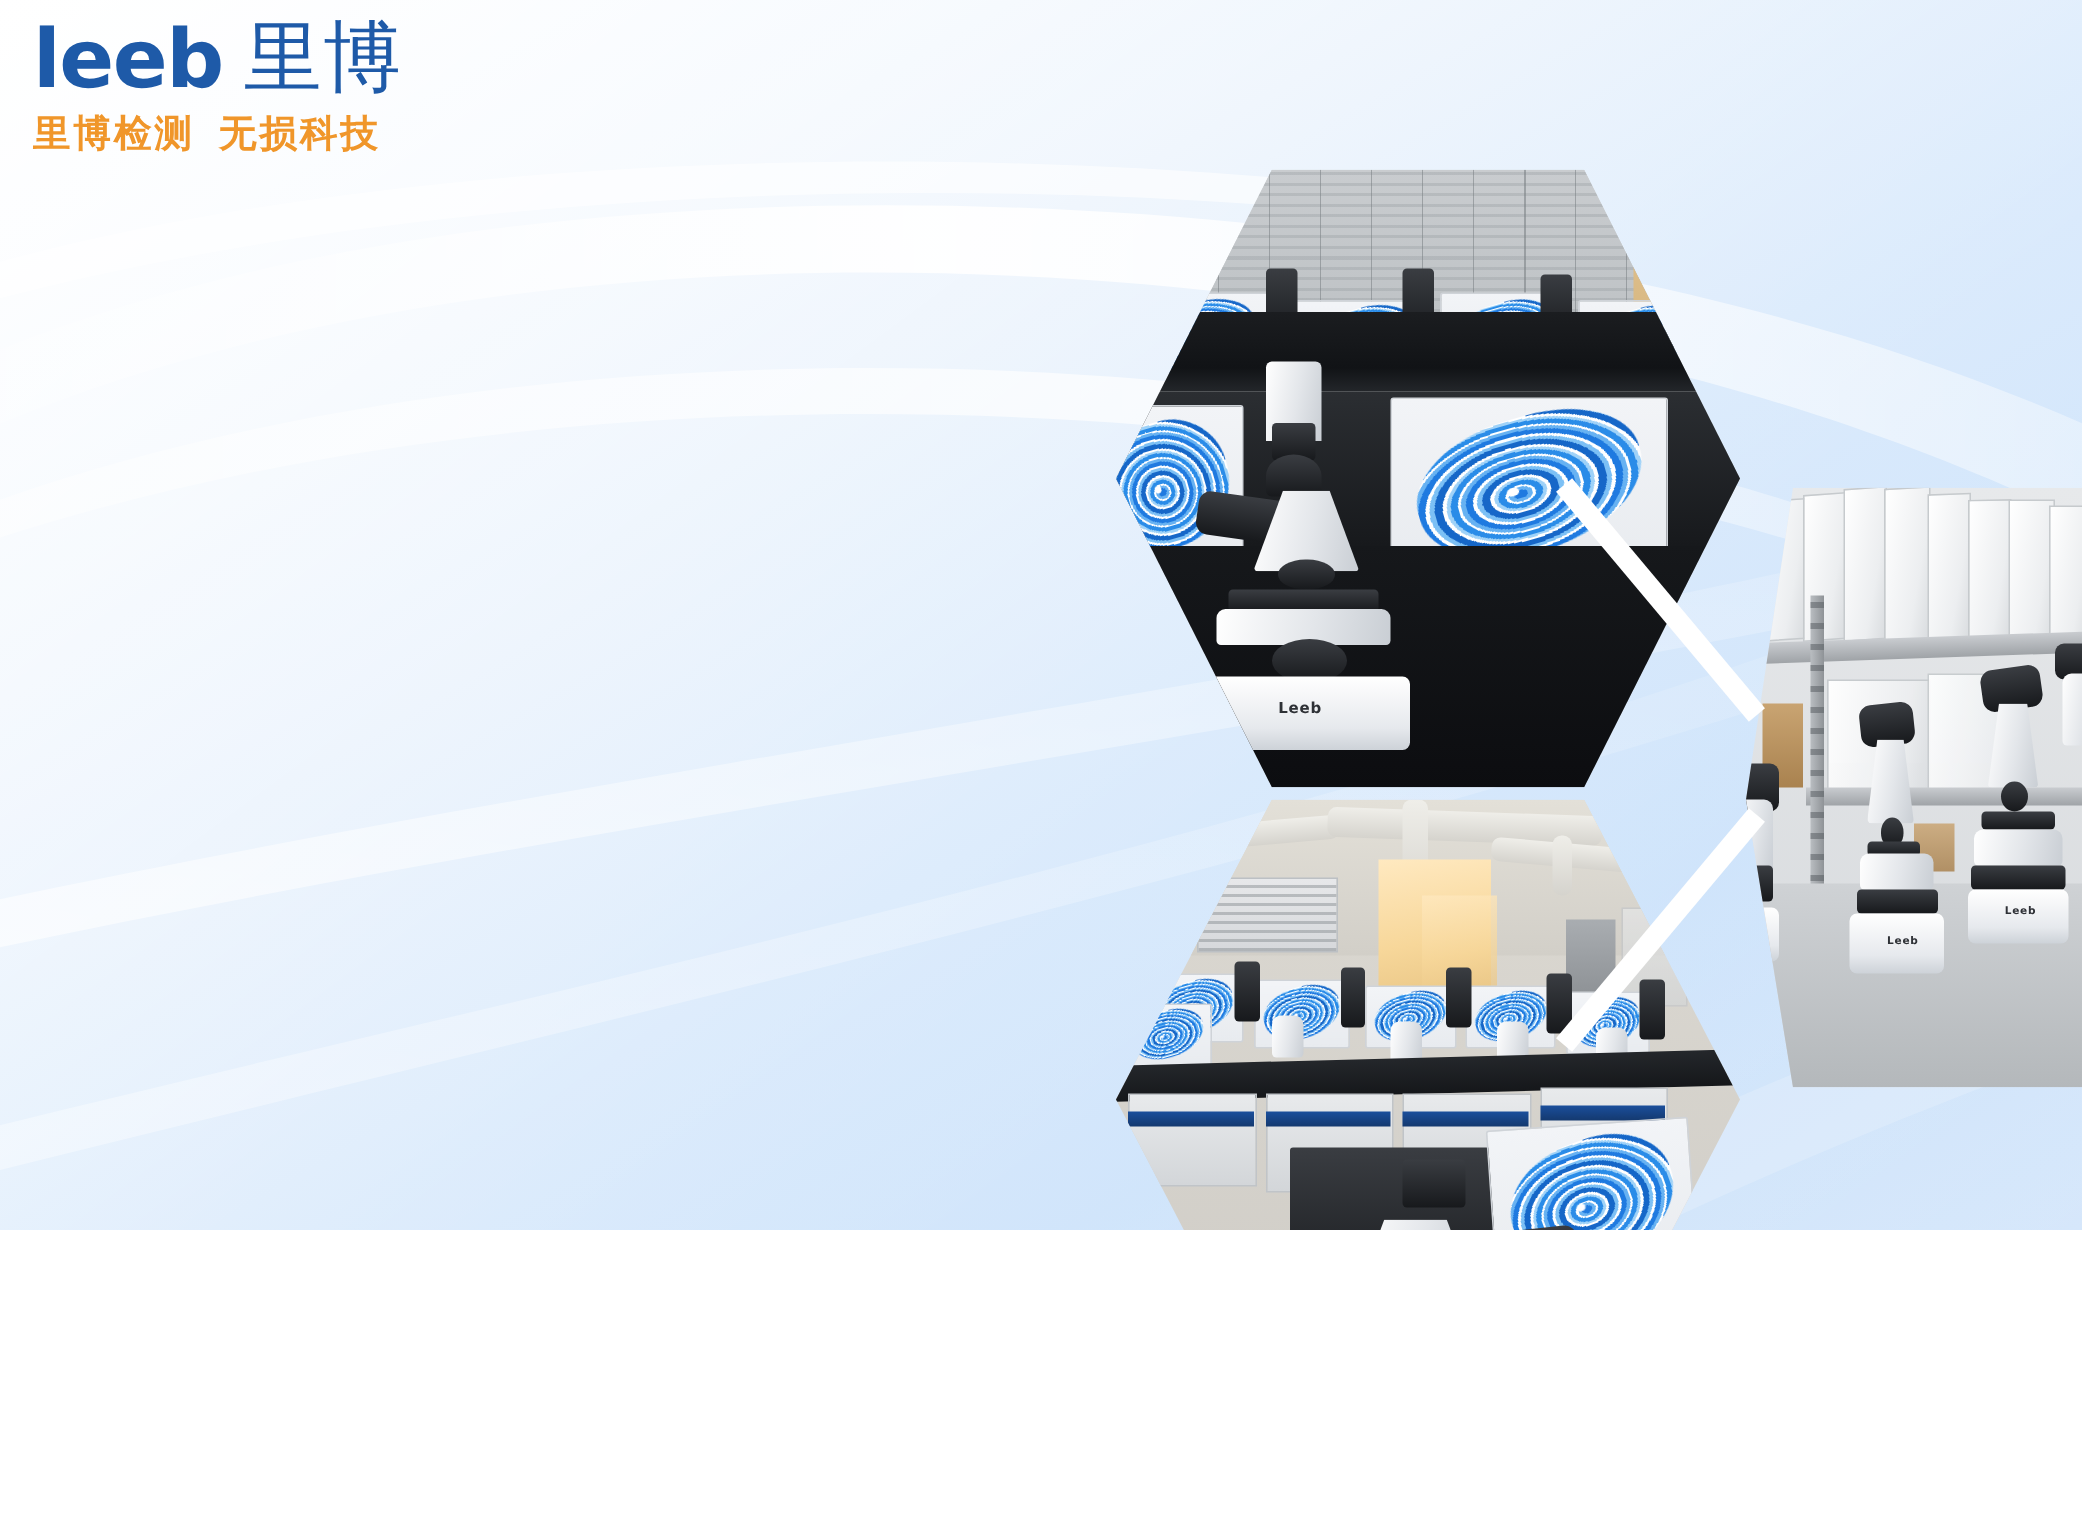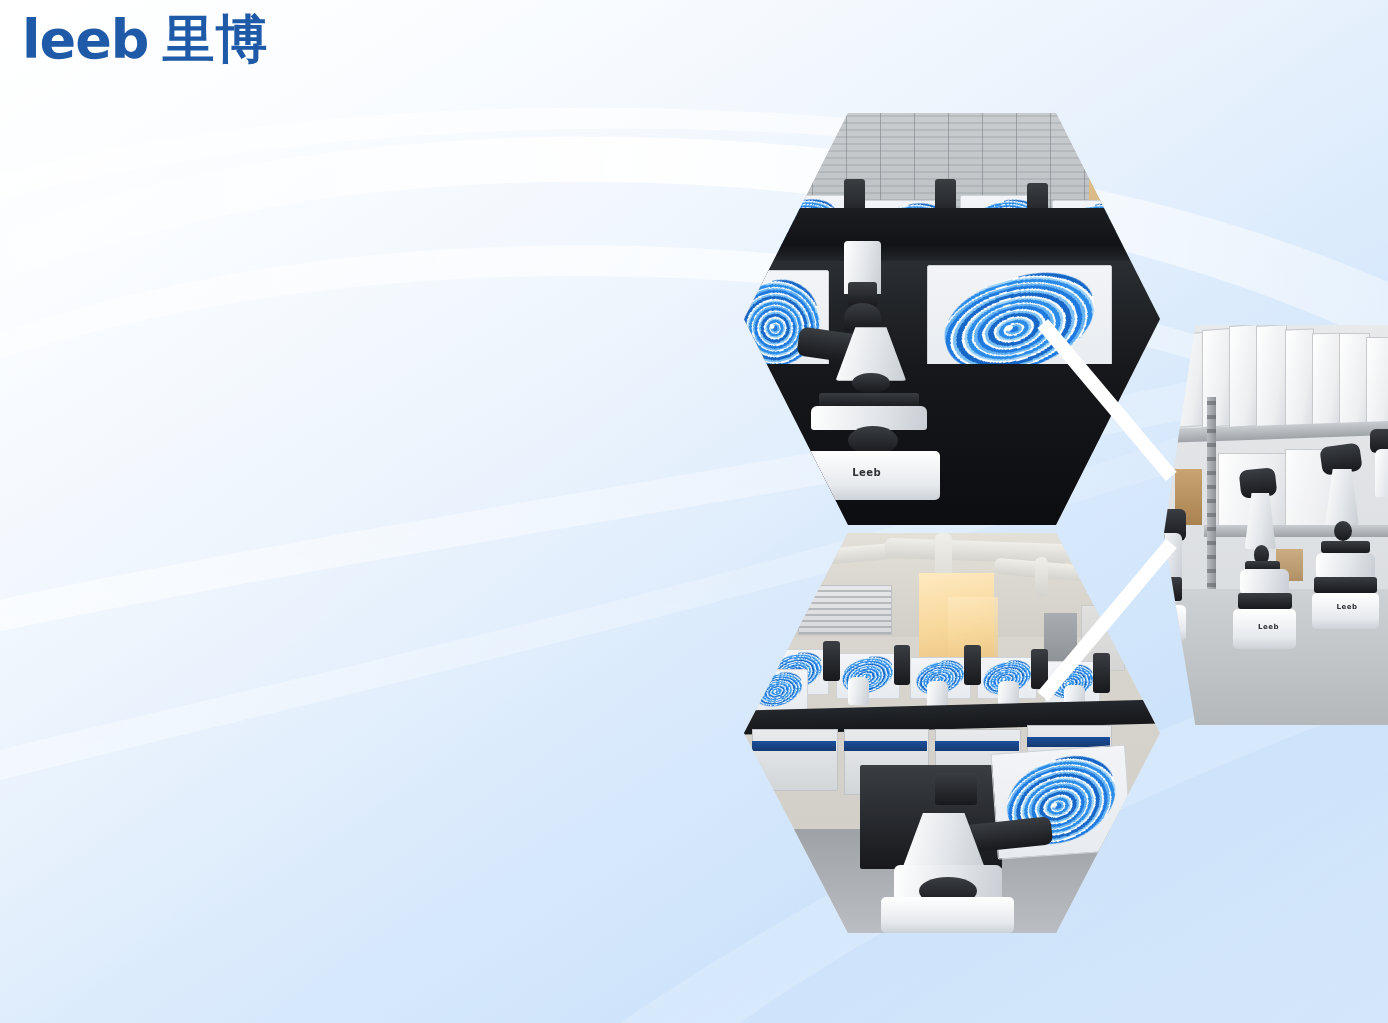--- a/index.html
+++ b/index.html
@@ -3,21 +3,21 @@
 <meta charset="utf-8">
 <style>
   html, body {
     margin: 0;
     padding: 0;
     background: #ffffff;
   }
   #banner {
     position: relative;
     width: 1388px;
-    height: 1023px;
+    height: 820px;
     overflow: hidden;
     font-family: "Liberation Sans", "DejaVu Sans", sans-serif;
     background: linear-gradient(150deg,
         #ffffff 0%,
         #f2f8fe 14%,
         #e2eefc 34%,
         #cfe4fb 58%,
         #c6dffa 76%,
         #d4e6fb 100%);
   }
@@ -47,21 +47,21 @@
   .logo-latin {
     font-family: "DejaVu Sans", sans-serif;
     font-weight: bold;
     font-size: 54px;
     letter-spacing: -1px;
     color: #1e5aa8;
     line-height: 0.95;
   }
   .logo-cjk {
     font-family: "DejaVu Sans", sans-serif;
-    font-weight: bold;
+    font-weight: normal;
     font-size: 52px;
     color: #1e5aa8;
     margin-left: 14px;
     line-height: 0.98;
     letter-spacing: 1px;
   }
   .logo-tagline {
     margin-top: 7px;
     font-family: "DejaVu Sans", sans-serif;
     font-weight: bold;
@@ -303,20 +303,23 @@
              L 1428 352 C 1330 384 1250 412 1140 450 C 760 578 330 668 -40 760 Z" fill="url(#wg3)" opacity="0.55"></path>
     <path d="M -40 210 C 240 128 640 108 980 150 L 980 132 C 620 86 220 106 -40 186 Z" fill="#ffffff" opacity="0.6"></path>
     <path d="M 620 1023 C 800 900 1060 760 1388 640 L 1388 700 C 1080 812 860 938 740 1023 Z" fill="#ffffff" opacity="0.18"></path>
   </svg>
 
   <div class="logo">
     <div class="logo-main">
       <span class="logo-latin">leeb</span>
       <span class="logo-cjk">里博</span>
     </div>
+    <div class="logo-tagline">
+      <span>里博检测</span><span class="gap"></span><span>无损科技</span>
+    </div>
   </div>
 
 
   <div class="collage">
 
     <div class="hex panel-right">
       <div class="photo photoC">
 
         <div class="pC-shelfbox" style="left:4%;  top:2%;  width:13%; height:23%; transform:skewY(-4deg);"></div>
         <div class="pC-shelfbox" style="left:17%; top:1%;  width:12%; height:24%; transform:skewY(-4deg);"></div>

